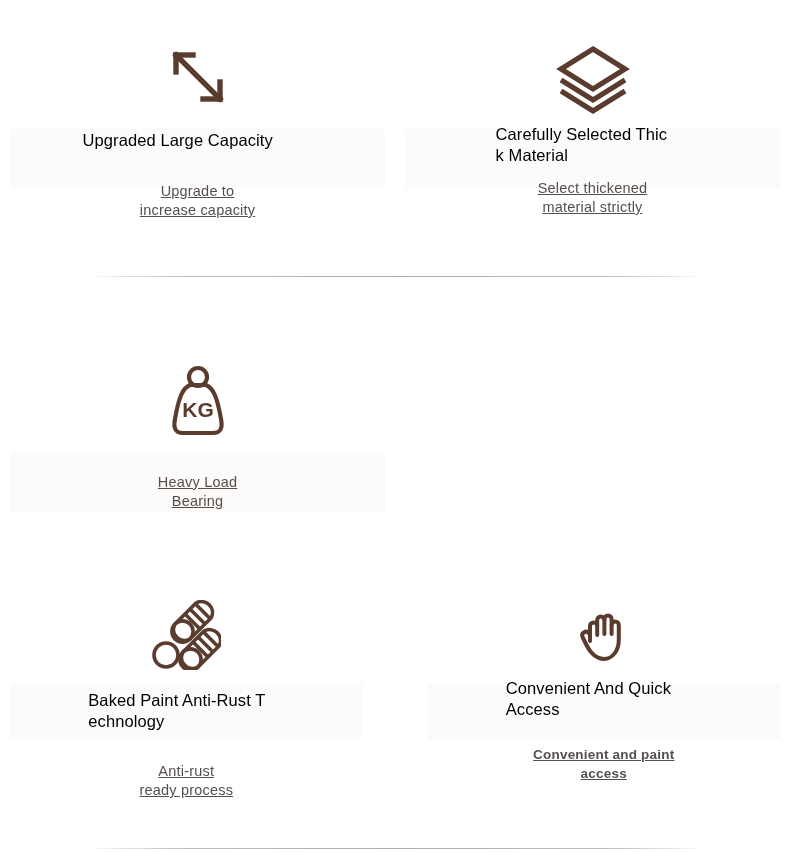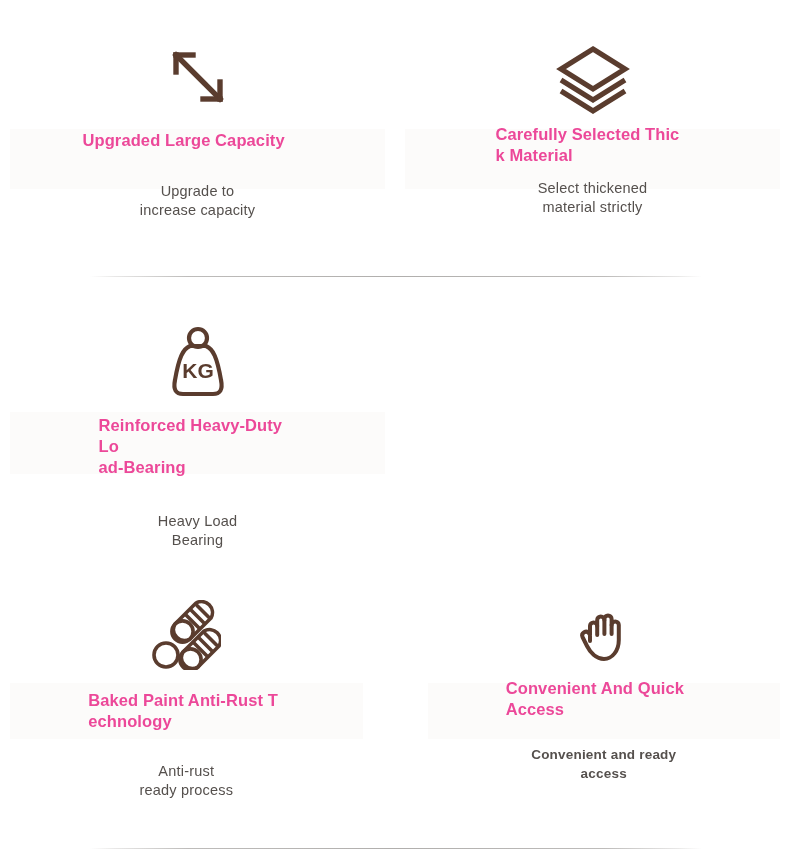--- a/index.html
+++ b/index.html
@@ -53,38 +53,39 @@
   .title-band {
     position: absolute;
     left: 10px;
     right: 10px;
     background: #fcfbfa;
     pointer-events: none;
   }
 
   .feature-title {
     position: relative;
-    color: #ec4899;
+    color: #000000;
     font-size: 16.5px;
     line-height: 21px;
-    font-weight: 700;
+    font-weight: 400;
     letter-spacing: 0.1px;
     text-align: left;
     white-space: pre-line;
   }
 
   .feature-sub {
     position: relative;
     color: #55504d;
     font-size: 14.5px;
     line-height: 19px;
     font-weight: 400;
     text-align: center;
     white-space: pre-line;
     letter-spacing: 0.2px;
+    text-decoration: underline;
   }
 
   
   .c1 .icon-wrap { margin-top: 44px; }
   .c1 .title-band { top: 129px; height: 60px; }
   .c1 .feature-title { margin-top: 20px; width: 230px; align-self: center; }
   .c1 .feature-sub { margin-top: 31px; }
 
   .c2 .icon-wrap { margin-top: 44px; }
   .c2 .title-band { top: 129px; height: 60px; }
@@ -176,22 +177,20 @@
 
     <div class="feature-cell c3">
       <span class="icon-wrap">
         <svg width="70" height="76" viewBox="0 0 70 76" fill="none" stroke="#5a3c2e" stroke-width="4.2" stroke-linecap="round" stroke-linejoin="round">
           <circle cx="35" cy="14" r="9"></circle>
           <path d="M27 22 C20 25 16 33 12 56 C10 66 13 70 20 70 L50 70 C57 70 60 66 58 56 C54 33 50 25 43 22 Z"></path>
           <text x="35" y="54" text-anchor="middle" font-family="'Liberation Sans', sans-serif" font-size="21" font-weight="700" fill="#5a3c2e" stroke="none">KG</text>
         </svg>
       </span>
       <div class="title-band"></div>
-      <div class="feature-title">Reinforced Heavy-Duty Lo
-ad-Bearing</div>
       <div class="feature-sub">Heavy Load
 Bearing</div>
     </div>
 
 
     <div class="divider divider-2"></div>
   </div>
 
   <div class="grid-row row-3">
 
@@ -226,18 +225,18 @@
         <svg width="60" height="62" viewBox="0 0 60 62" fill="none" stroke="#5a3c2e" stroke-width="4" stroke-linecap="round" stroke-linejoin="round">
           <path d="M16 37 L16 22 A3.6 3.6 0 0 1 23.2 22 L23.2 16 A3.6 3.6 0 0 1 30.4 16 L30.4 15 A3.6 3.6 0 0 1 37.6 15 L37.6 21 A3.6 3.6 0 0 1 44.8 21 L44.8 36 C44.8 47 38 55 30 55 C22 55 16 48 13 42 L8.5 33 A3.8 3.8 0 0 1 15 29.2 L16 31"></path>
           <path d="M23.2 22 L23.2 31"></path>
           <path d="M30.4 16 L30.4 30"></path>
           <path d="M37.6 21 L37.6 30"></path>
         </svg>
       </span>
       <div class="title-band"></div>
       <div class="feature-title">Convenient And Quick
  Access</div>
-      <div class="feature-sub">Convenient and ready
+      <div class="feature-sub">Convenient and paint
 access</div>
     </div>
   </div>
 
 </div>
 
 </body></html>

